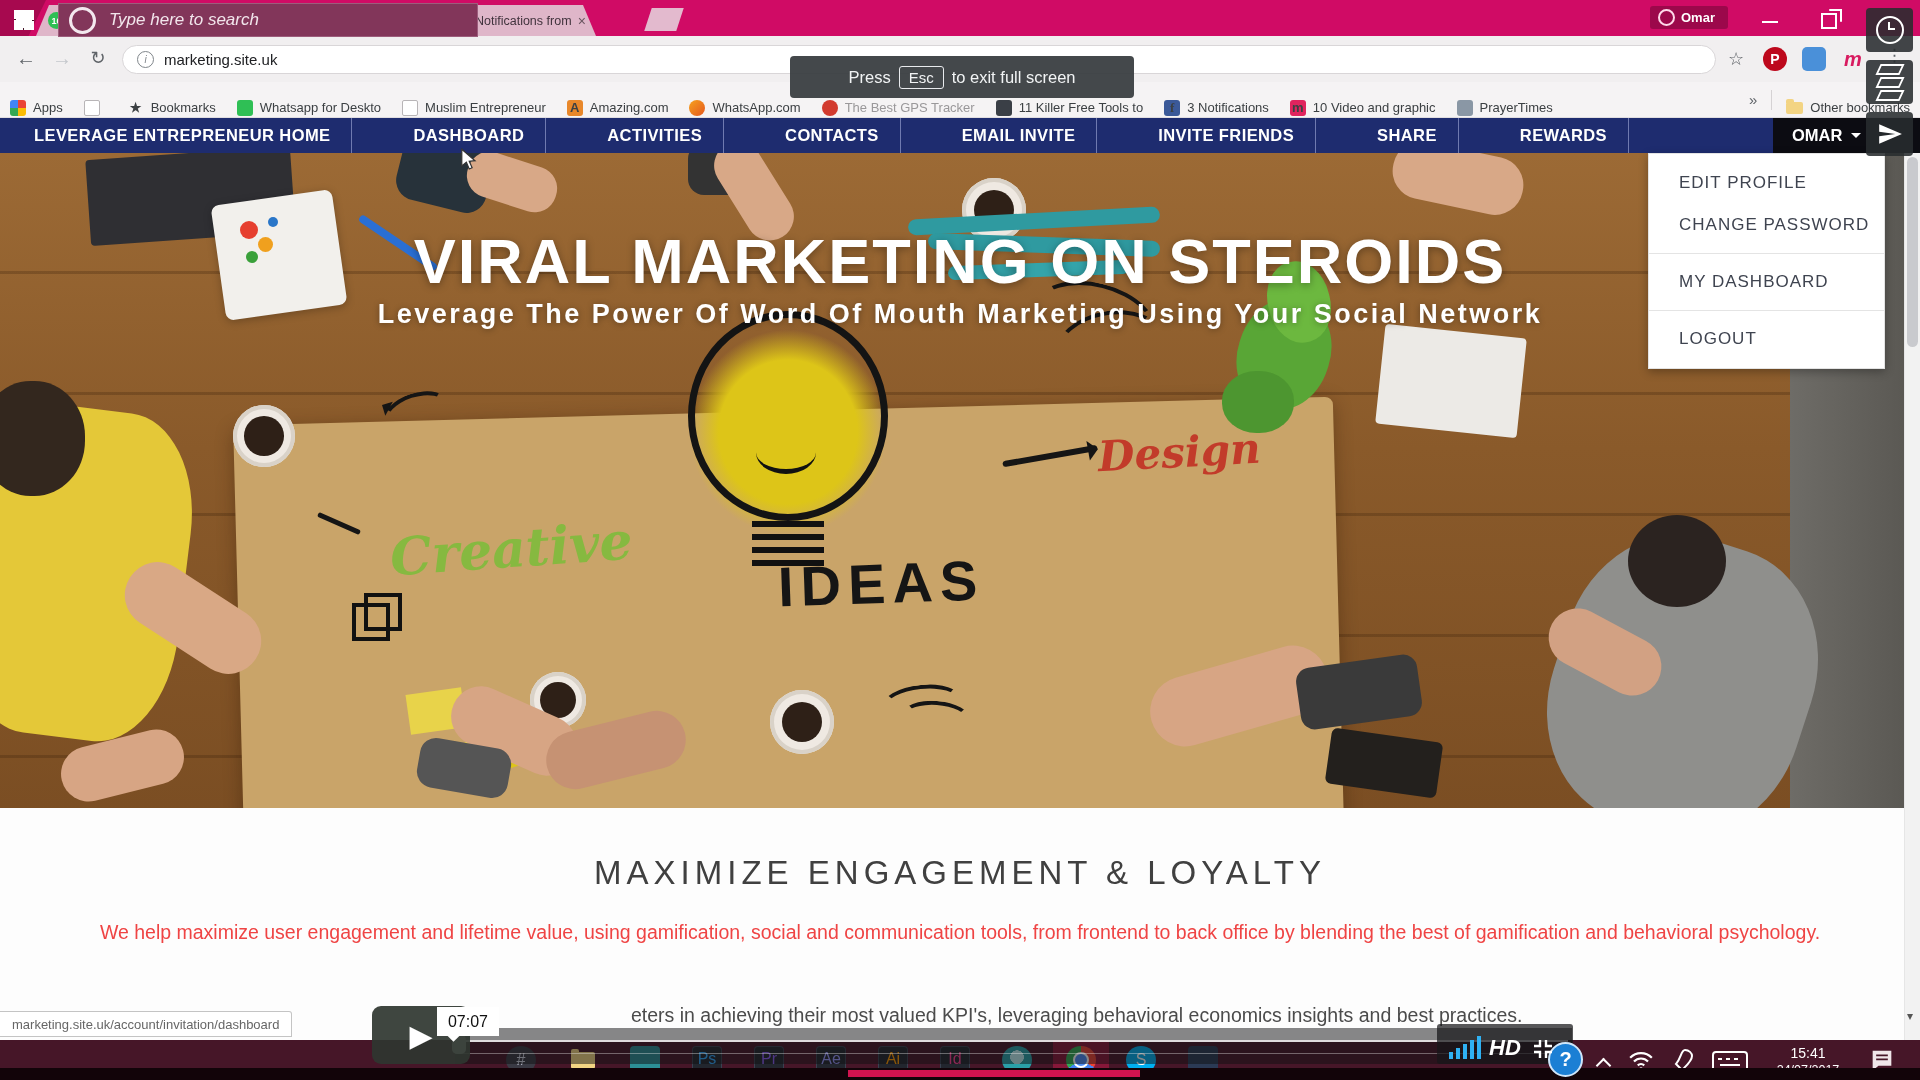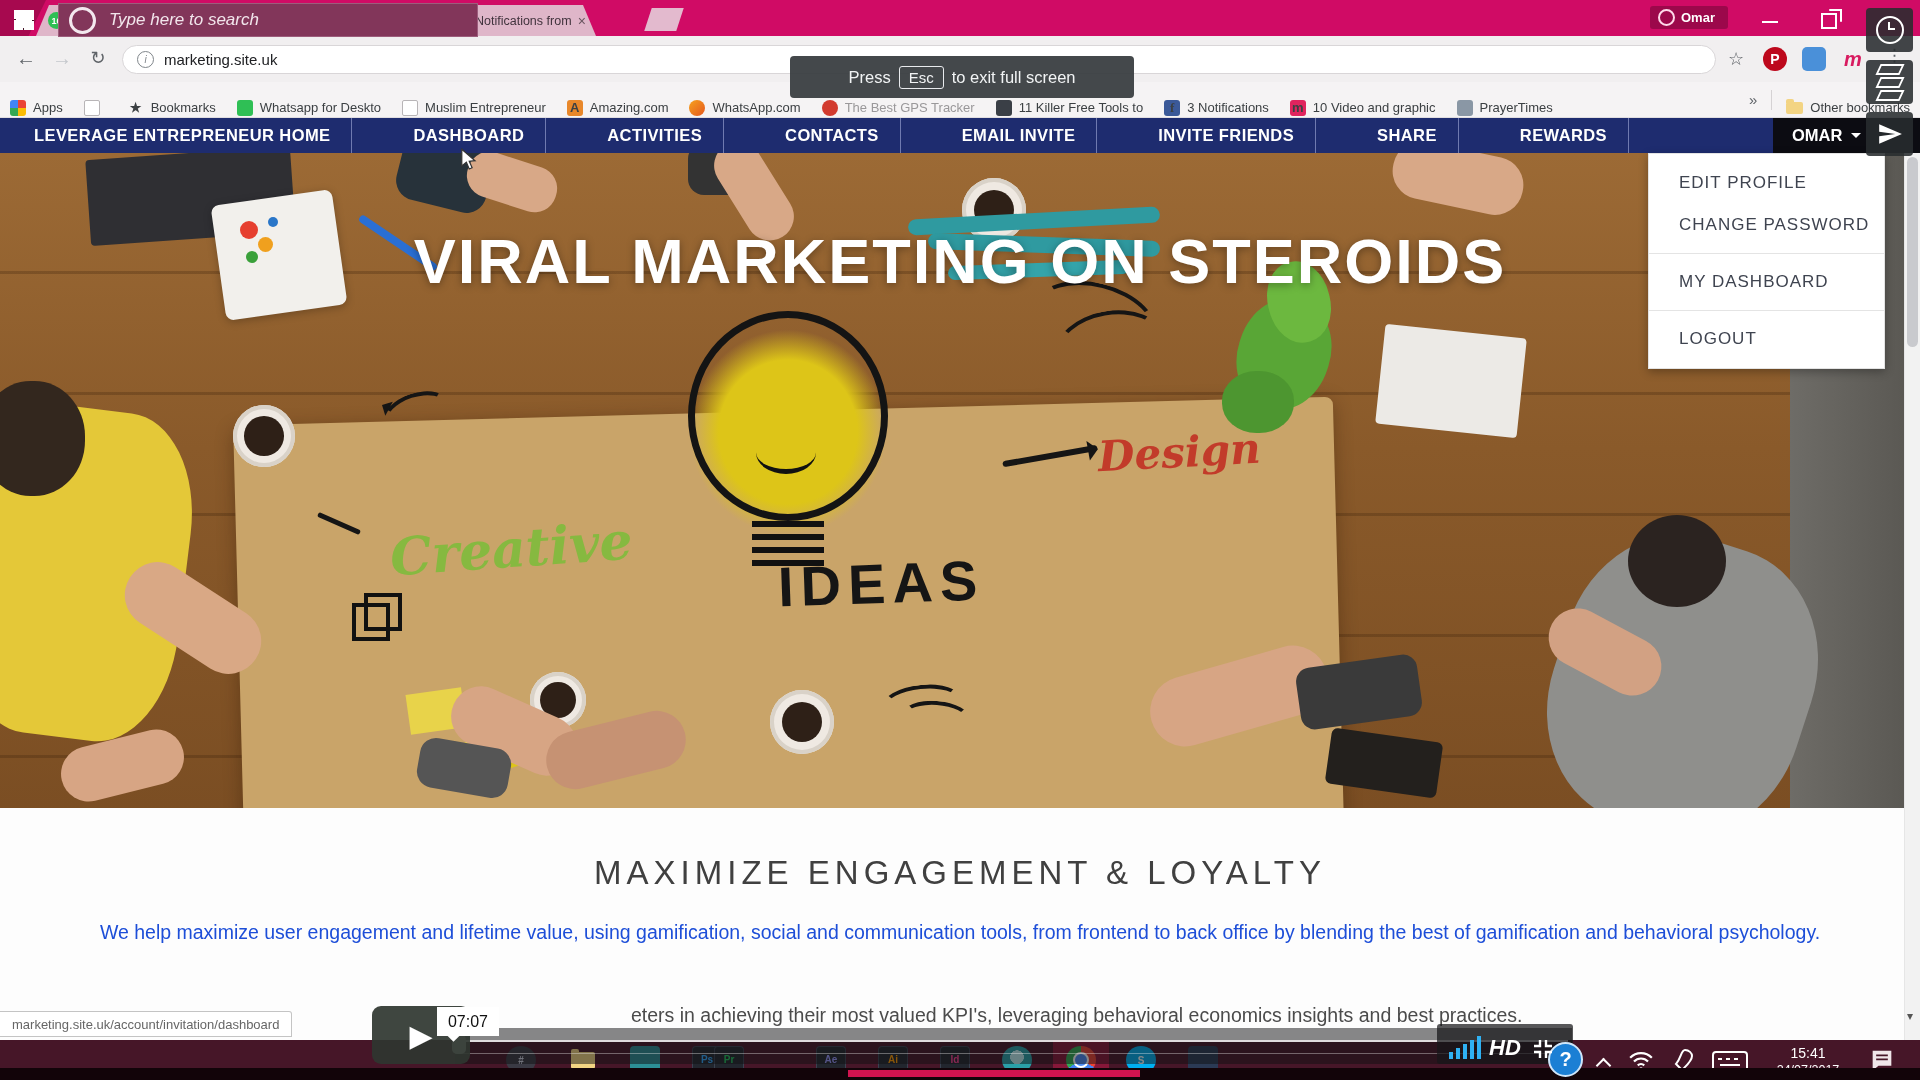--- a/index.html
+++ b/index.html
@@ -84,21 +84,21 @@
   .hero-sub{position:absolute;left:0;top:146px;width:1920px;text-align:center;color:#fff;
     font-size:27px;font-weight:bold;letter-spacing:2.5px;z-index:5;text-shadow:0 1px 6px rgba(0,0,0,.35);}
   .blob{position:absolute;}
   .doodle{position:absolute;font-weight:bold;z-index:4;}
   .cup{position:absolute;border-radius:50%;background:#efe9e2;box-shadow:inset 0 0 0 4px #d9d2c8;}
   .cup::after{content:"";position:absolute;left:18%;top:18%;width:64%;height:64%;border-radius:50%;background:#2e2017;}
   .arc{position:absolute;border:4px solid #151515;border-color:#151515 transparent transparent transparent;border-radius:50%;}
   
   .content{position:absolute;left:0;top:808px;width:1920px;height:232px;background:#fdfdfd;}
   .c-head{margin:46px 0 0;text-align:center;font-size:33px;font-weight:normal;color:#404040;letter-spacing:5px;}
-  .c-p{margin:26px 60px 0;text-align:center;font-size:19.5px;line-height:1.5;color:#1d4ed8;}
+  .c-p{margin:26px 60px 0;text-align:center;font-size:19.5px;line-height:1.5;color:#ef4444;}
   .c-p2{margin-top:22px;}
   .c-p3{position:absolute;left:631px;top:196px;margin:0;font-size:19.5px;color:#4b4b4b;}
   .statusbar{position:absolute;left:0;top:1011px;height:24px;background:#fff;border:1px solid #c4c4c4;border-left:none;
     border-radius:0 3px 0 0;display:flex;align-items:center;padding:0 12px;font-size:13px;color:#666;z-index:8;}
   .scrollbar{position:absolute;left:1904px;top:153px;width:16px;height:887px;background:#f2f2f2;border-left:1px solid #e6e6e6;z-index:3;}
   .sc-thumb{position:absolute;left:2px;top:4px;width:11px;height:190px;background:#c9cace;border-radius:6px;}
   .sc-down{position:absolute;left:2px;top:856px;color:#555;font-size:12px;}
   
   .toast{position:absolute;left:790px;top:56px;width:344px;height:42px;background:rgba(58,62,65,.95);
     border-radius:4px;display:flex;align-items:center;justify-content:center;gap:8px;color:#f1f3f4;
@@ -129,21 +129,21 @@
   .fs{position:absolute;left:1531px;top:1037px;z-index:34;}
   
   .taskbar{position:absolute;left:0;top:1040px;width:1920px;height:40px;background:#461628;z-index:25;}
   .start{position:absolute;left:14px;top:10px;width:20px;height:20px;
     background:conic-gradient(#fff 0 25%,#461628 0 26%,#fff 0 50%,#461628 0 51%,#fff 0 75%,#461628 0 76%,#fff 0);}
   .search{position:absolute;left:58px;top:3px;width:420px;height:34px;background:#82365a;border:1px solid #9c5d7c;
     box-sizing:border-box;display:flex;align-items:center;gap:13px;padding:0 10px;}
   .cring{width:21px;height:21px;border:3px solid #f3e8ee;border-radius:50%;flex:none;}
   .search span{color:#f2e6ec;font-size:17px;font-style:italic;}
   .tico{position:absolute;top:6px;width:30px;height:28px;display:flex;align-items:center;justify-content:center;
-    font-size:10px;font-weight:bold;border-radius:4px;box-sizing:border-box;}
+    font-size:16px;font-weight:normal;border-radius:4px;box-sizing:border-box;}
   .adobe{background:#22262e;border:1px solid #3a4150;}
   .chev-up{position:absolute;left:1598px;top:1060px;width:9px;height:9px;border-left:2px solid #fff;border-top:2px solid #fff;
     transform:rotate(45deg);z-index:26;}
   .tclock{position:absolute;left:1762px;top:1045px;width:92px;text-align:center;color:#fff;z-index:26;}
   .tclock .t1{font-size:14px;} .tclock .t2{font-size:12.5px;margin-top:2px;}
   .bstrip{position:absolute;left:0;top:1068px;width:1920px;height:12px;background:#120409;z-index:27;}
   .redbar{position:absolute;left:848px;top:2px;width:292px;height:7px;background:#d2134f;}
   .helpq{position:absolute;left:1548px;top:1042px;width:35px;height:35px;border-radius:50%;background:#1b7fd4;
     border:2px solid #cfe6fa;box-sizing:border-box;display:flex;align-items:center;justify-content:center;
     color:#fff;font-size:20px;font-weight:bold;z-index:34;}
@@ -348,20 +348,21 @@
     <div class="blob" style="left:470px;top:602px;width:80px;height:13px;background:#ddc518;border-radius:7px;transform:rotate(-18deg);"></div>
 
     <div class="blob" style="left:448px;top:548px;width:132px;height:60px;background:#d7a584;border-radius:30px;transform:rotate(24deg);"></div>
     <div class="blob" style="left:545px;top:568px;width:142px;height:58px;background:#c69273;border-radius:30px;transform:rotate(-14deg);"></div>
     <div class="blob" style="left:418px;top:590px;width:92px;height:50px;background:#555;border-radius:16px;transform:rotate(10deg);"></div>
     <div class="blob" style="left:1148px;top:508px;width:182px;height:70px;background:#d7a584;border-radius:36px;transform:rotate(-16deg);"></div>
     <div class="blob" style="left:1298px;top:508px;width:122px;height:62px;background:#3a3a3a;border-radius:14px;transform:rotate(-8deg);"></div>
     <div class="blob" style="left:1328px;top:582px;width:112px;height:56px;background:#23201d;border-radius:6px;transform:rotate(8deg);"></div>
 
     <div class="hero-title">VIRAL MARKETING ON STEROIDS</div>
+    <div class="hero-sub">Leverage The Power Of Word Of Mouth Marketing Using Your Social Network</div>
   </div>
 
   <div class="content">
     <h2 class="c-head">MAXIMIZE ENGAGEMENT &amp; LOYALTY</h2>
     <p class="c-p">We help maximize user engagement and lifetime value, using gamification, social and communication tools, from frontend to back office by blending the best of gamification and behavioral psychology.</p>
     <p class="c-p3">eters in achieving their most valued KPI's, leveraging behavioral economics insights and best practices.</p>
   </div>
 
   <div class="statusbar">marketing.site.uk/account/invitation/dashboard</div>
   <div class="scrollbar">
@@ -400,21 +401,21 @@
     <span>Type here to search</span>
   </div>
   <div class="tico" style="left:506px;z-index:26;top:1046px;background:#3a3a44;border-radius:50%;color:#cfd2e0;">
       <span class="g-hash"></span>
     </div>
   <div class="tico" style="left:568px;z-index:26;top:1046px;">
       <span class="ic-folder" style="width:24px;height:17px;"></span>
     </div>
   <div class="tico" style="left:630px;z-index:26;top:1046px;background:#2c8f96;color:#bfe8ea;"></div>
   <div class="tico adobe" style="left:692px;z-index:26;top:1046px;color:#31a8ff;border-bottom:3px solid #31a8ff;">Ps</div>
-  <div class="tico adobe" style="left:714px;z-index:26;top:1046px;color:#22c55e;border-bottom:3px solid #3b82f6;">Pr</div>
+  <div class="tico adobe" style="left:754px;z-index:26;top:1046px;color:#8b5cf6;border-bottom:3px solid #3b82f6;">Pr</div>
   <div class="tico adobe" style="left:816px;z-index:26;top:1046px;color:#9999ff;border-bottom:3px solid #9999ff;">Ae</div>
   <div class="tico adobe" style="left:878px;z-index:26;top:1046px;color:#ff9a00;border-bottom:3px solid #ff9a00;">Ai</div>
   <div class="tico adobe" style="left:940px;z-index:26;top:1046px;color:#ff3f94;border-bottom:3px solid #ff3f94;">Id</div>
   <div class="tico" style="left:1002px;z-index:26;top:1046px;background:radial-gradient(circle at 50% 40%,#bfeff2 0 30%,#2aa0a8 31%);border-radius:50%;"></div>
   <div class="abs" style="left:1053px;top:1040px;width:56px;height:40px;background:rgba(200,24,74,.5);z-index:25;"></div>
   <div class="tico" style="left:1066px;z-index:26;top:1046px;background:conic-gradient(#ea4335 0 33%,#4285f4 0 66%,#34a853 0);border-radius:50%;">
     <span style="width:12px;height:12px;background:#4c8bf5;border:2.5px solid #fff;border-radius:50%;"></span>
   </div>
   <div class="tico" style="left:1126px;z-index:26;top:1046px;background:#00aff0;border-radius:50%;color:#fff;">S</div>
   <div class="tico" style="left:1188px;z-index:26;top:1046px;background:#2b3a55;color:#8fa3c8;"></div>

